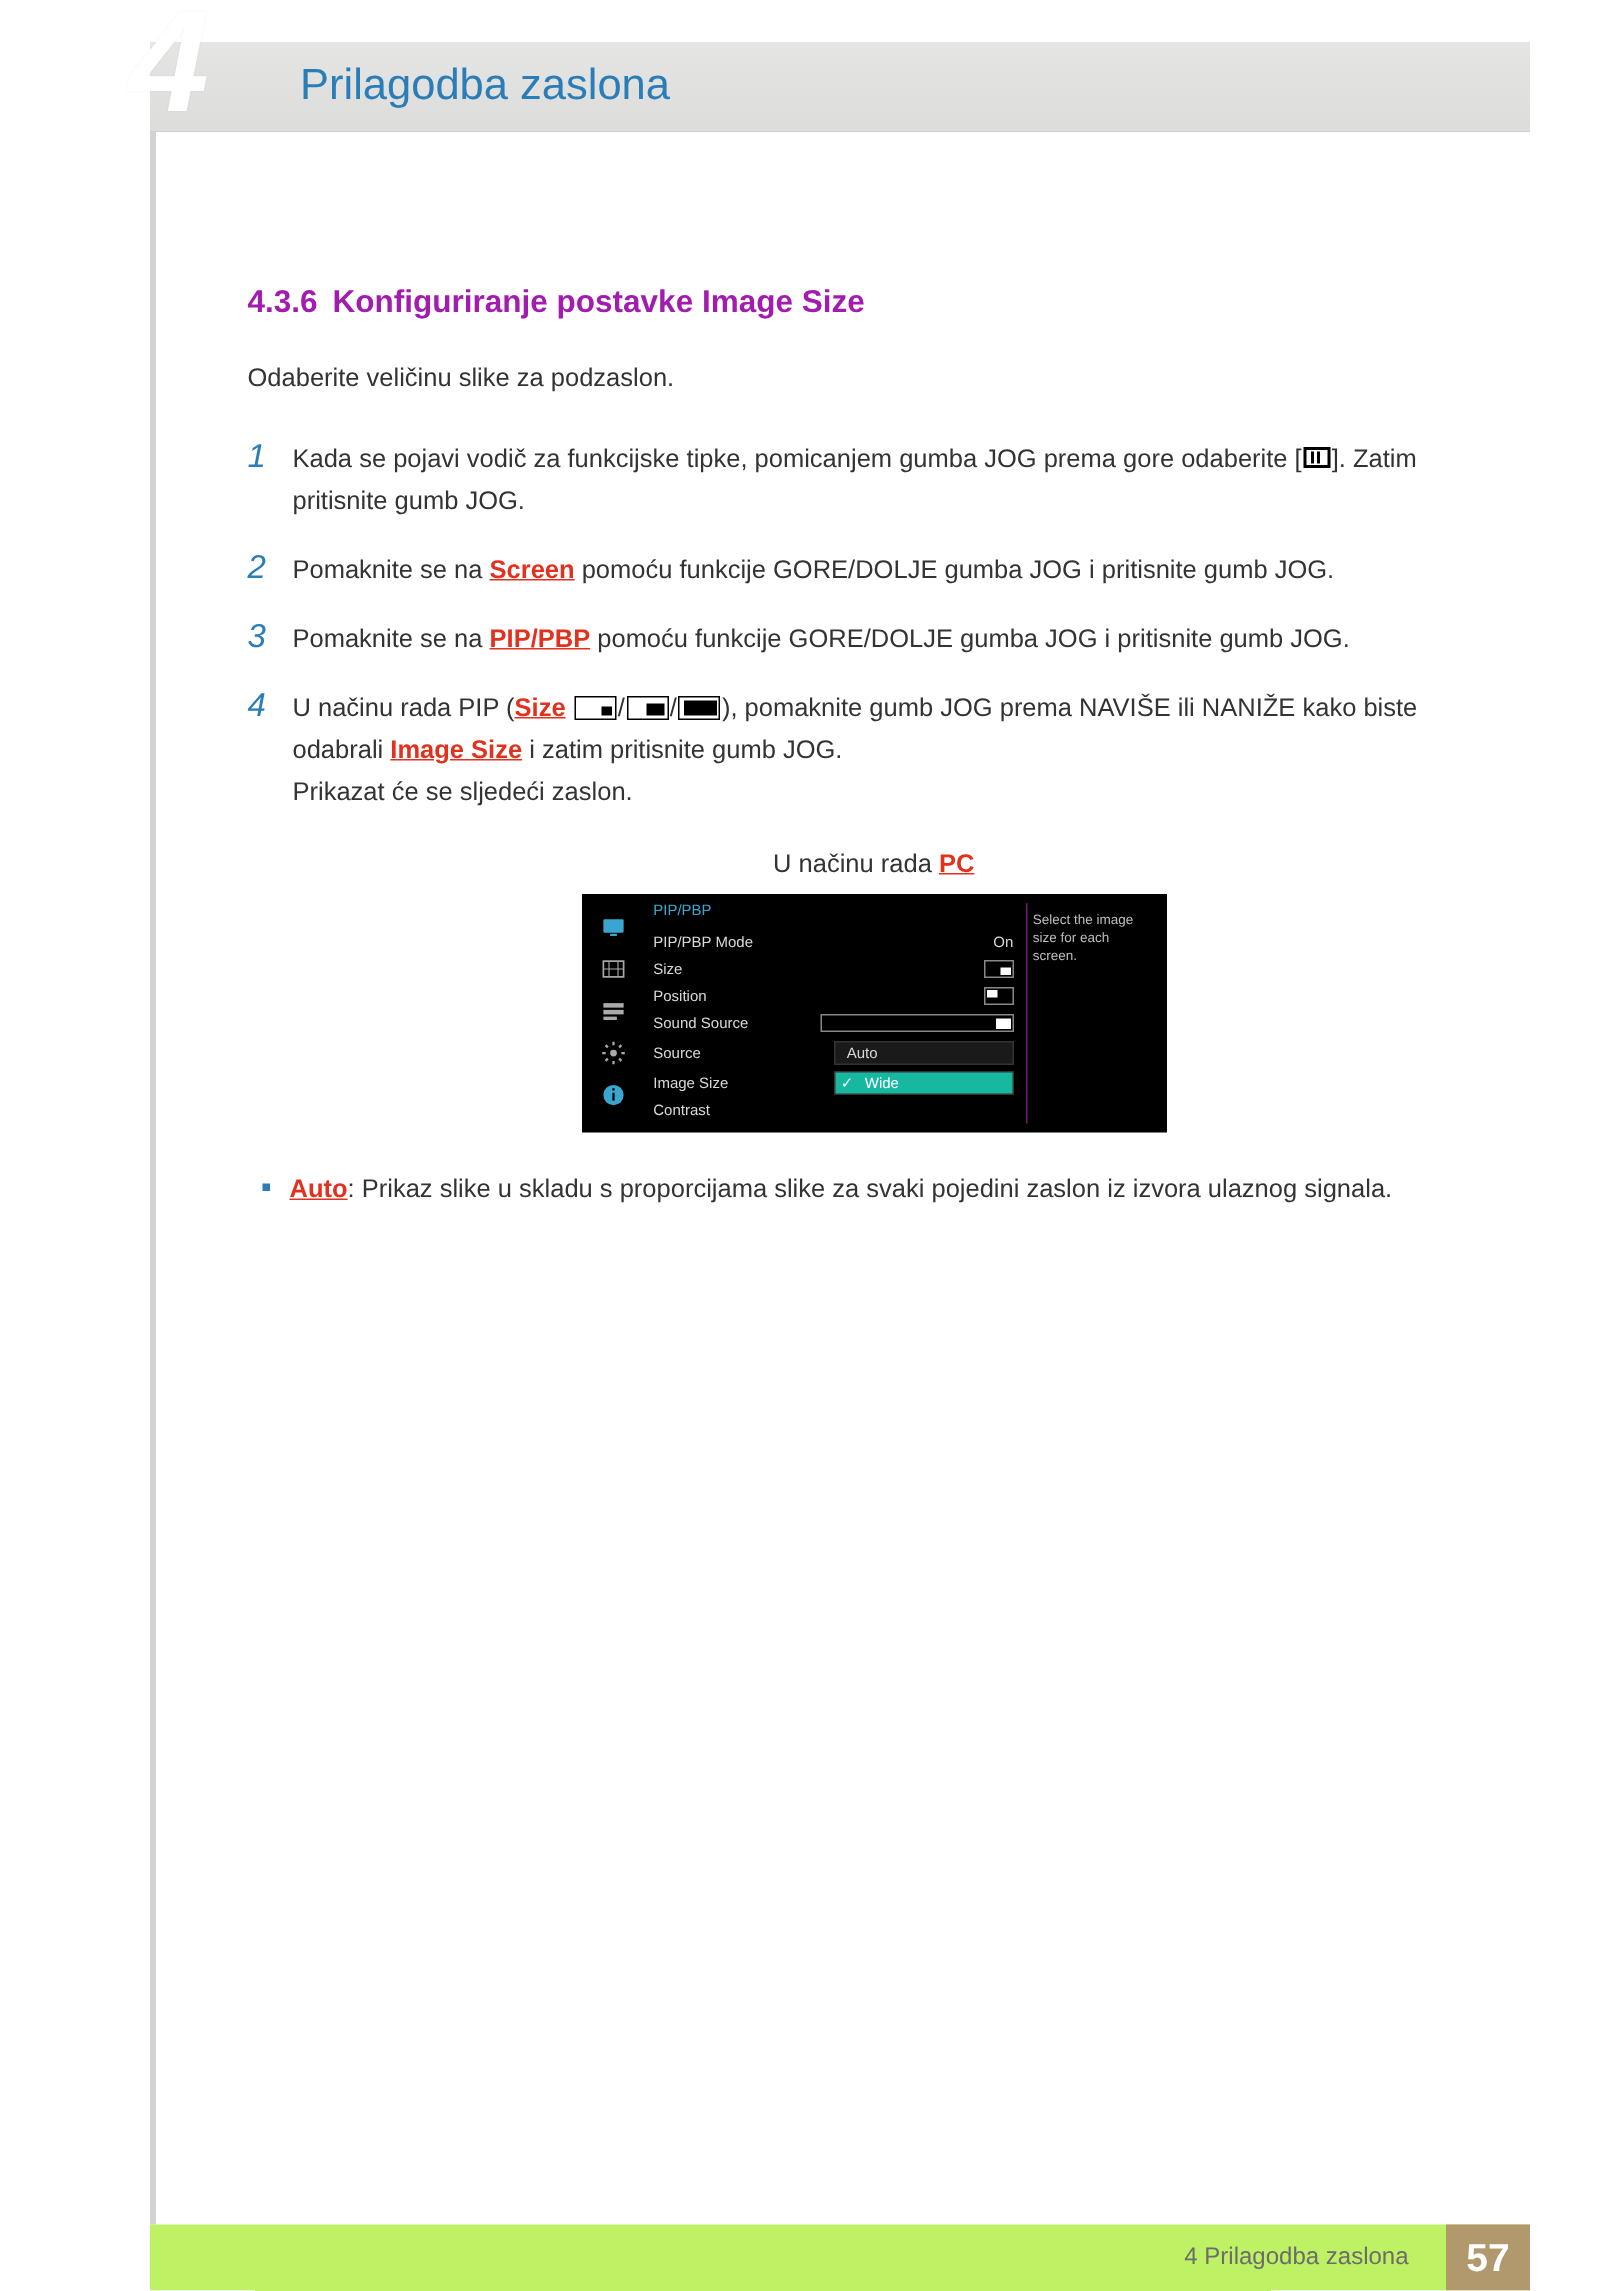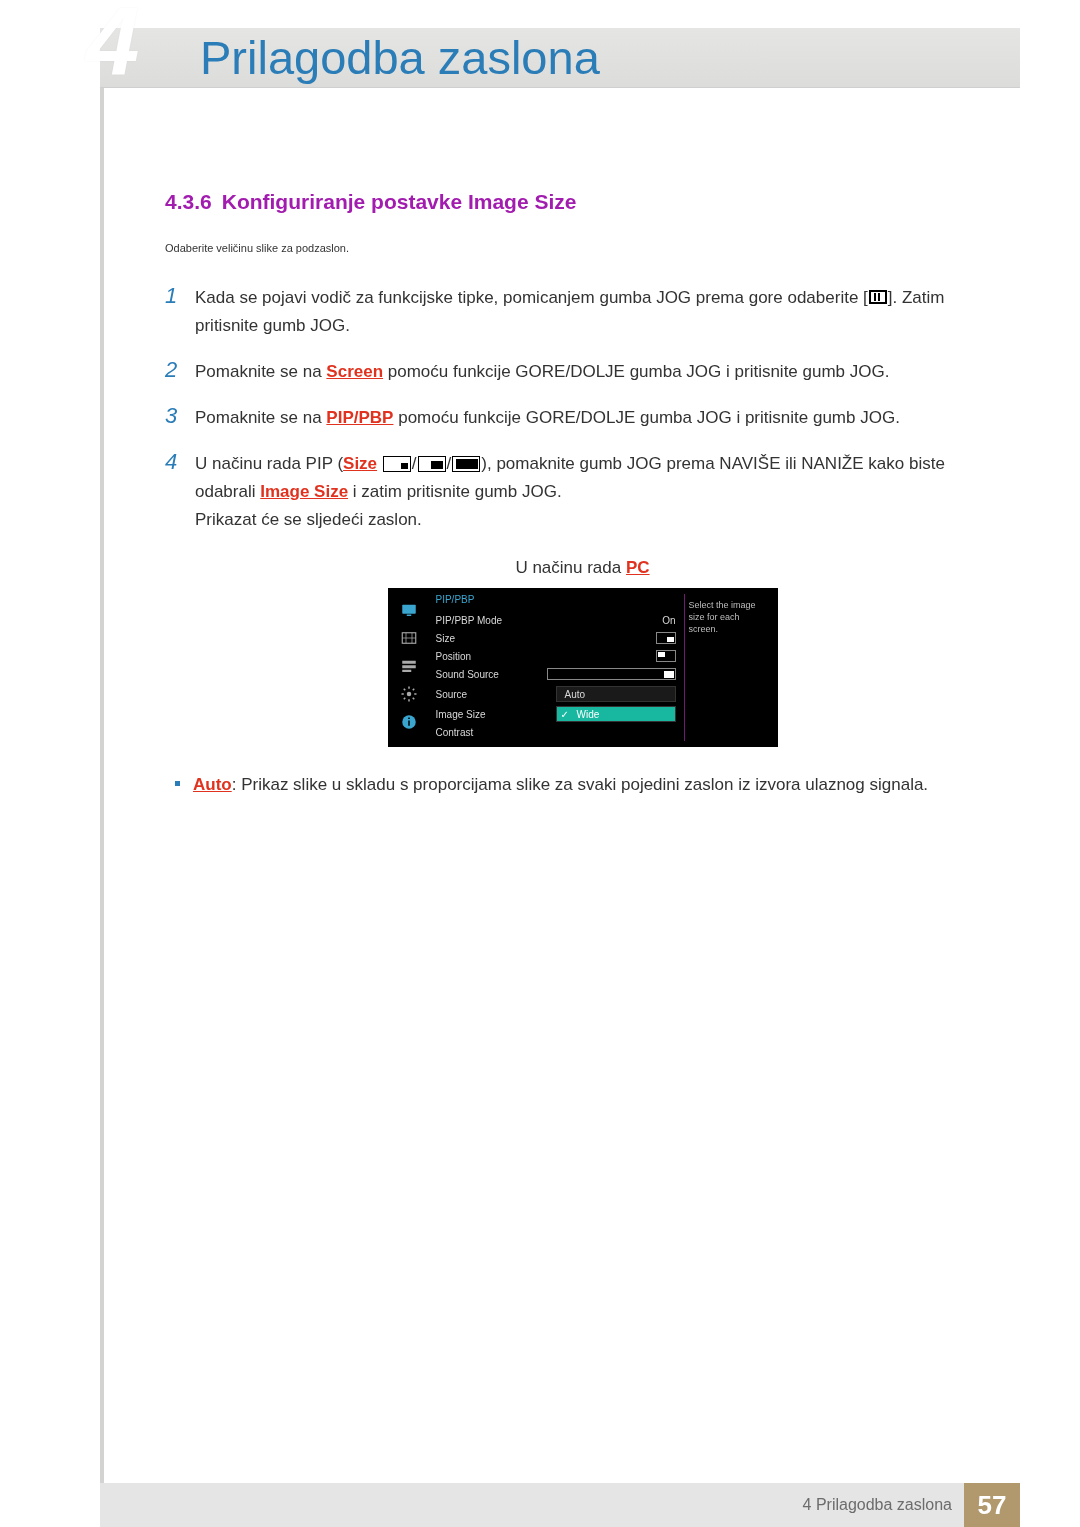--- a/index.html
+++ b/index.html
@@ -31,21 +31,21 @@
     font-size: 96px;
     font-weight: bold;
     font-style: italic;
     color: #ffffff;
     text-shadow: 0 0 2px rgba(0,0,0,0.05);
     line-height: 1;
     pointer-events: none;
   }
   .header-title {
     margin-left: 100px;
-    font-size: 47px;
+    font-size: 29px;
     color: #2b7db8;
     font-weight: 500;
   }
 
   .left-margin-stripe {
     position: absolute;
     left: 100px;
     top: 88px;
     bottom: 44px;
     width: 4px;
@@ -62,21 +62,21 @@
 
   h2.section-title {
     font-size: 21px;
     color: #a21caf;
     font-weight: bold;
     margin-bottom: 28px;
   }
   h2.section-title .num { margin-right: 10px; }
 
   p.intro {
-    font-size: 11px;
+    font-size: 17px;
     margin-bottom: 30px;
   }
 
   h3.subhead {
     color: #e06414;
     font-size: 17px;
     font-weight: bold;
     margin-bottom: 14px;
   }
 
@@ -228,26 +228,27 @@
     background: #2b7db8;
   }
 
   
   .footer {
     position: absolute;
     bottom: 0;
     left: 100px;
     right: 60px;
     height: 44px;
-    background: #e5e5e5;
+    background: #bef264;
     display: flex;
     align-items: center;
     justify-content: flex-end;
     font-size: 16px;
     color: #6c6c6c;
+    gap: 13px;
   }
   .footer .label { margin-right: 0; }
   .footer .pagenum {
     margin-left: 12px;
     width: 56px;
     height: 44px;
     background: #b1986d;
     color: #fff;
     font-size: 26px;
     font-weight: bold;

